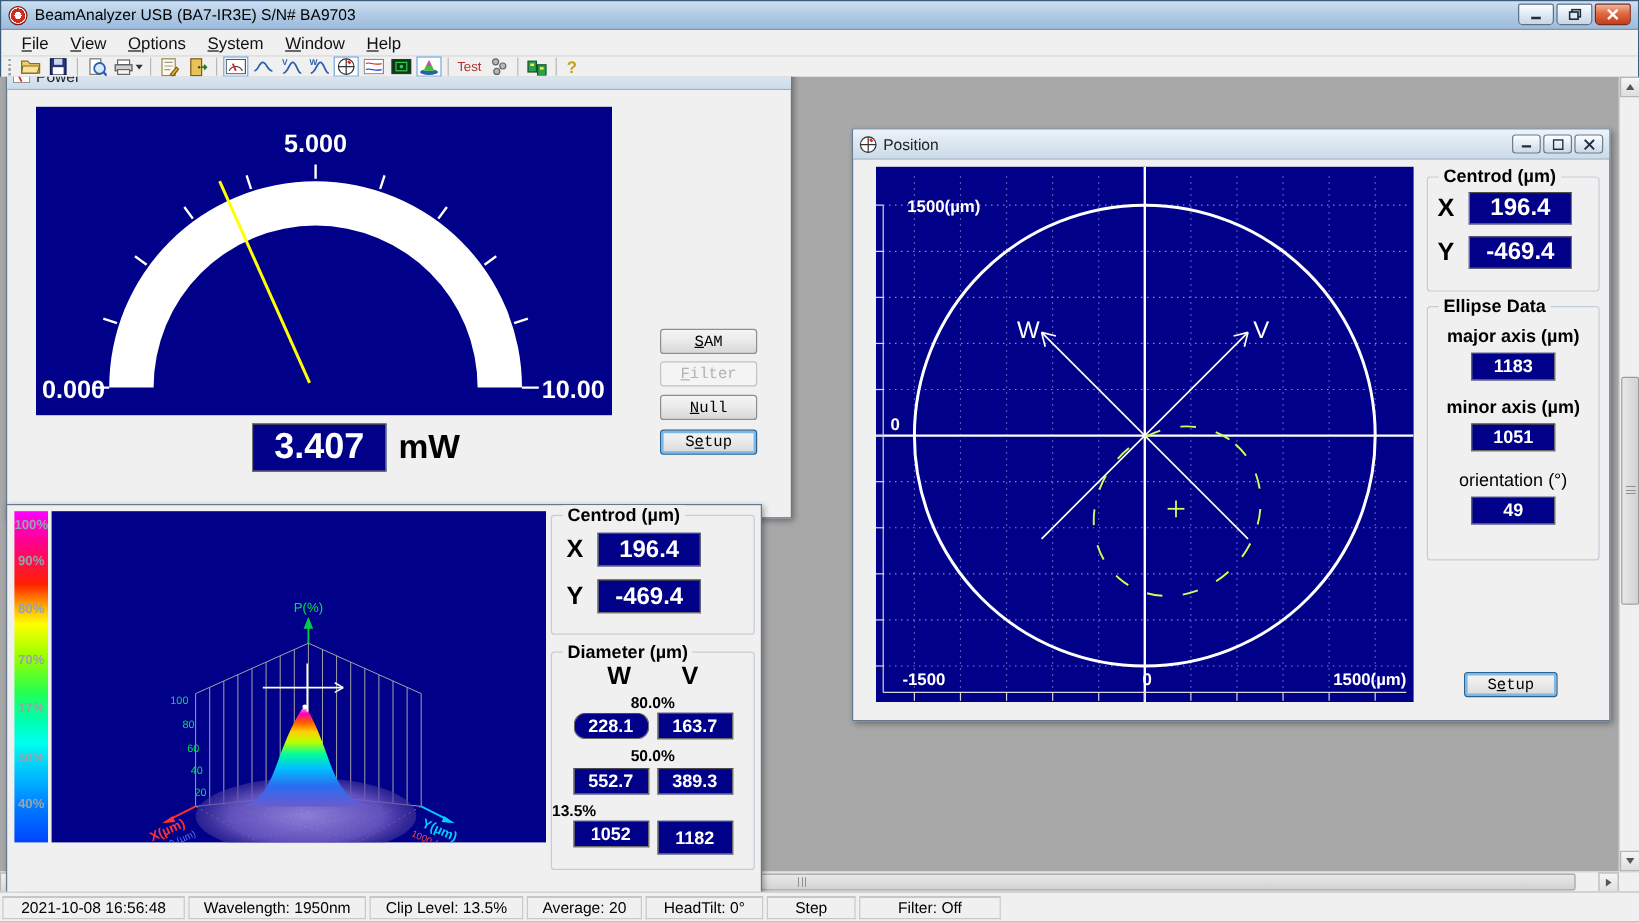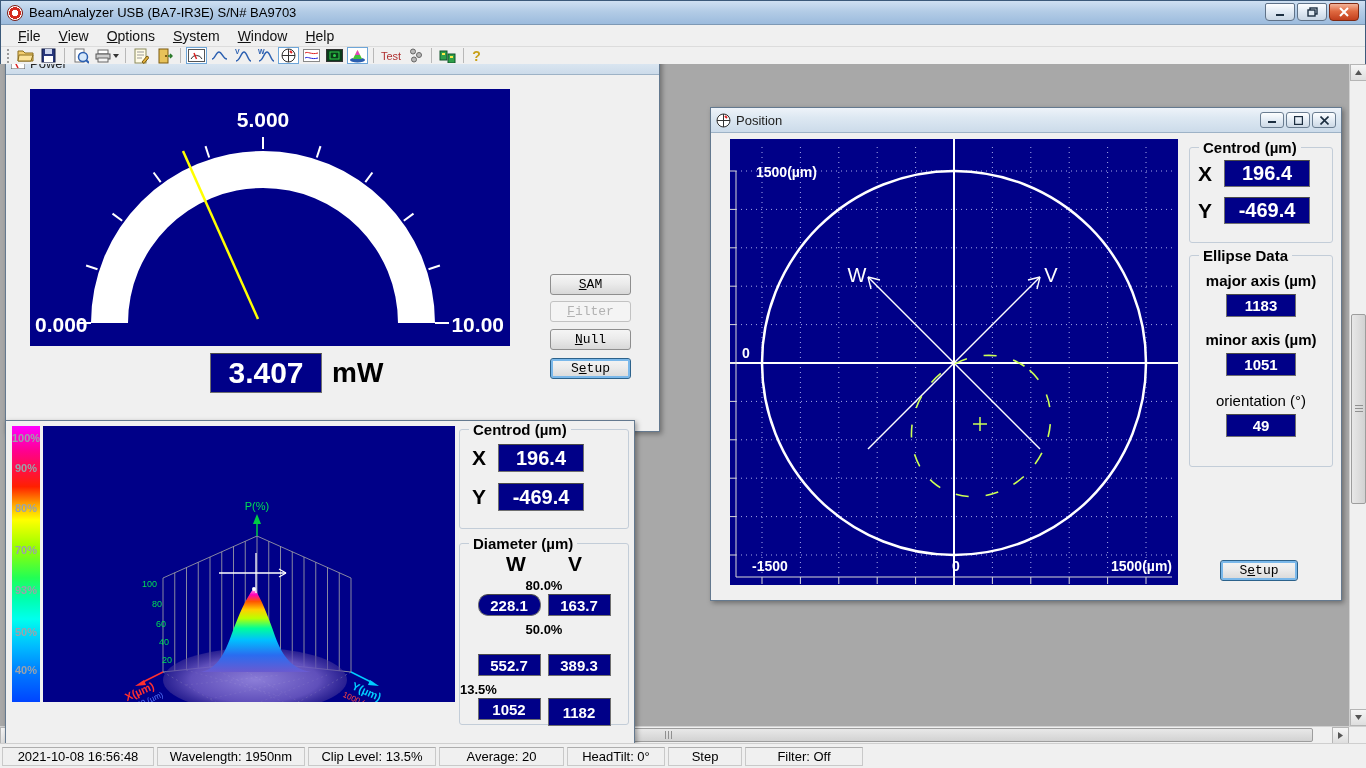--- a/index.html
+++ b/index.html
@@ -286,21 +286,21 @@
   </div>
 
   <div class="win" style="left:5px; top:356px; width:630px; height:326px; z-index:3;">
     <div style="position:relative; width:100%; height:300px;">
 
       <div style="position:absolute; left:6px; top:5px; width:28px; height:276px; background:linear-gradient(#ff00ff 0%, #ff0090 9%, #ff2000 22%, #ffb000 29%, #ffff00 34%, #99ff00 44%, #22ff55 55%, #00ffb0 63%, #00ffee 70%, #00bbff 80%, #0077ff 90%, #0044ff 100%);">
         <span class="colorbar-label" style="top:6px;">100%</span>
         <span class="colorbar-label" style="top:36px;">90%</span>
         <span class="colorbar-label" style="top:76px;">80%</span>
         <span class="colorbar-label" style="top:118px;">70%</span>
-        <span class="colorbar-label" style="top:158px;">93%</span>
+        <span class="colorbar-label" style="top:158px;">17%</span>
         <span class="colorbar-label" style="top:200px;">50%</span>
         <span class="colorbar-label" style="top:238px;">40%</span>
       </div>
 
       <svg style="position:absolute; left:37px; top:5px; background:#000088;" width="412" height="276">
         <defs>
           <linearGradient id="peakGrad" gradientUnits="userSpaceOnUse" x1="0" y1="246" x2="0" y2="162">
             <stop offset="0" stop-color="#6a5ad0"></stop>
               <stop offset="0.2" stop-color="#2a6cf0"></stop>
               <stop offset="0.38" stop-color="#00c0ff"></stop>
@@ -400,21 +400,21 @@
         <div style="display:flex; justify-content:center; gap:42px; margin-top:8px; font-weight:bold; font-size:21px;">
           <span>W</span>
           <span>V</span>
         </div>
         <div style="text-align:center; font-weight:bold; font-size:13px; margin-top:2px;">80.0%</div>
         <div style="display:flex; justify-content:center; gap:7px; margin-top:1px;">
           <div class="navybox" style="width:63px; height:22px; font-size:15px;border-radius:10px;">228.1</div>
           <div class="navybox" style="width:63px; height:22px; font-size:15px;">163.7</div>
         </div>
         <div style="text-align:center; font-weight:bold; font-size:13px; margin-top:6px;">50.0%</div>
-        <div style="display:flex; justify-content:center; gap:7px; margin-top:17px;align-items:flex-end;">
+        <div style="display:flex; justify-content:center; gap:7px; margin-top:3px;align-items:flex-end;">
           <div class="navybox" style="width:63px; height:22px; font-size:15px;">552.7</div>
           <div class="navybox" style="width:63px; height:22px; font-size:15px;">389.3</div>
         </div>
         <div style="font-weight:bold; font-size:13px; margin-top:6px;">13.5%</div>
         <div style="display:flex; justify-content:center; gap:7px; margin-top:1px;">
           <div class="navybox" style="width:63px; height:22px; font-size:15px;">1052</div>
           <div class="navybox" style="width:63px; height:28px; font-size:15px;">1182</div>
         </div>
       </div>
     </div>
@@ -586,17 +586,17 @@
           <path d="M0,0 L5,3.5 L0,7 Z" fill="#555"></path>
         </svg>
       </div>
   </div>
 </div>
 
 <div class="statusbar">
   <span class="sb-cell" style="width:152px;">2021-10-08 16:56:48</span>
   <span class="sb-cell" style="width:148px;">Wavelength: 1950nm</span>
   <span class="sb-cell" style="width:128px;">Clip Level: 13.5%</span>
-  <span class="sb-cell" style="width:125px;">Average: 20</span>
+  <span class="sb-cell" style="width:96px;">Average: 20</span>
   <span class="sb-cell" style="width:98px;">HeadTilt: 0°</span>
   <span class="sb-cell" style="width:74px;">Step</span>
   <span class="sb-cell" style="width:118px;">Filter: Off</span>
 </div>
 
 </body></html>

